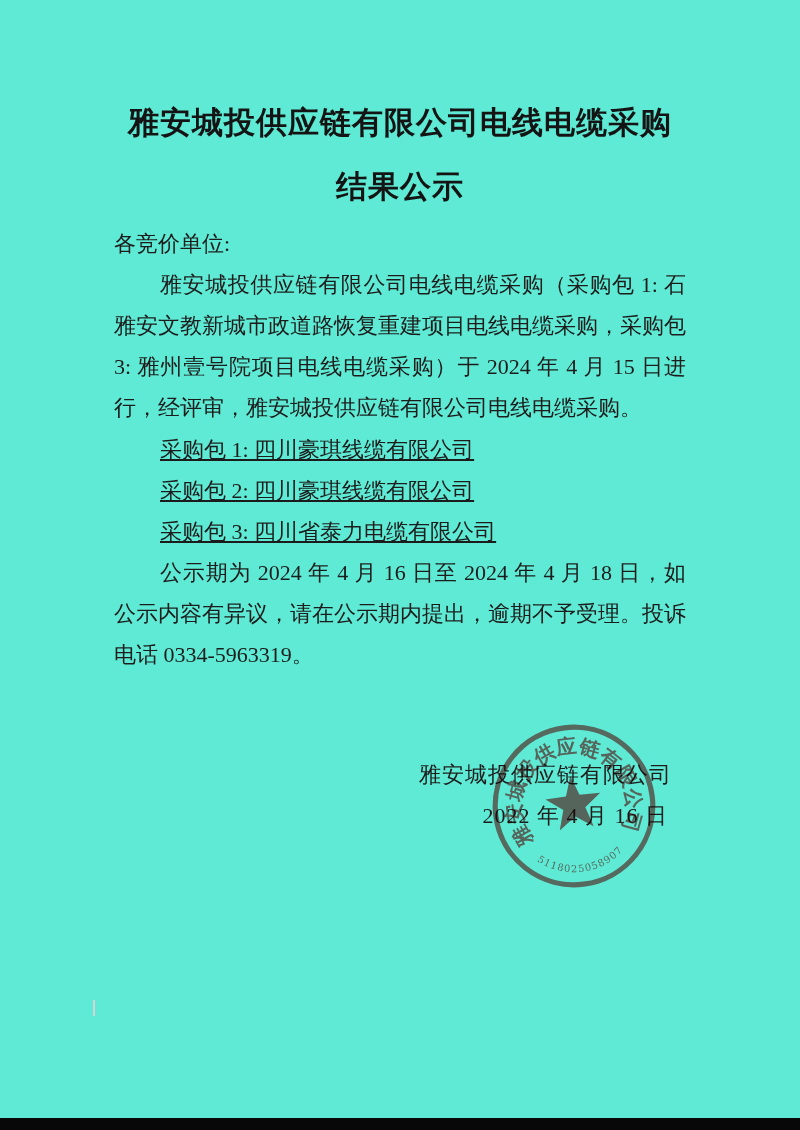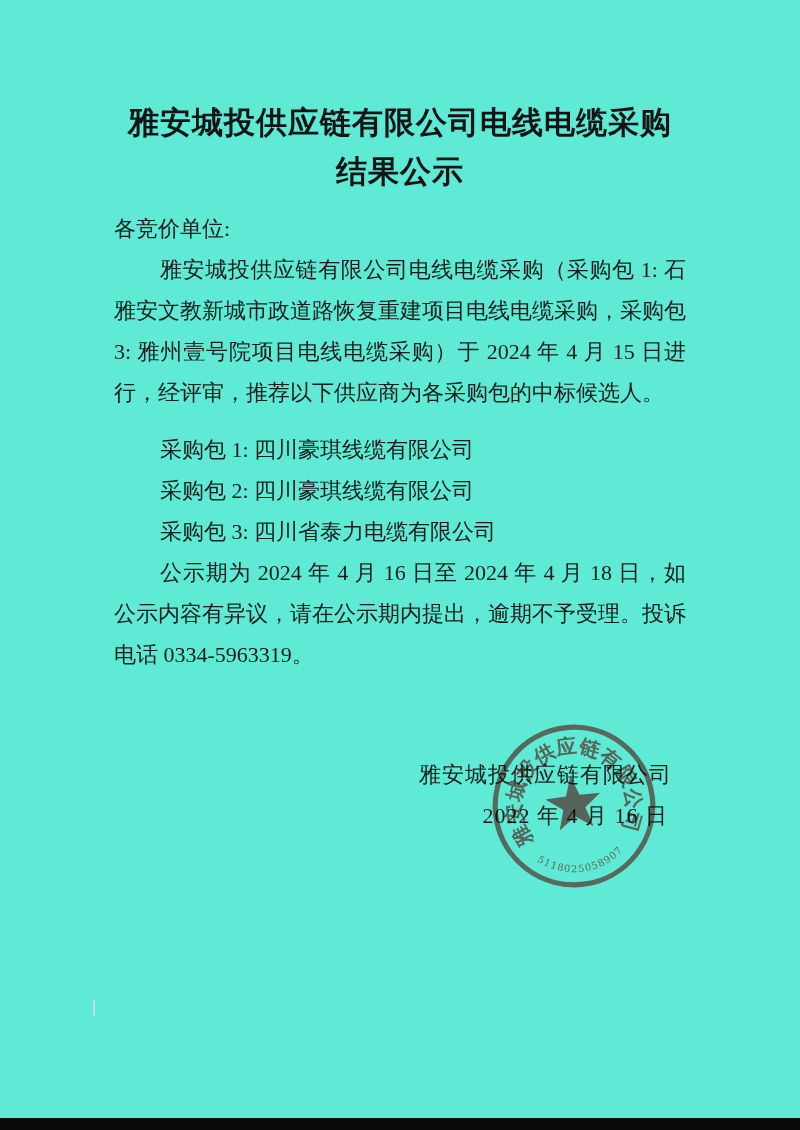--- a/index.html
+++ b/index.html
@@ -17,35 +17,35 @@
     width:572px;
   }
   .title{
     text-align:center;
     font-weight:bold;
     font-size:31px;
     line-height:38px;
     color:#141414;
     letter-spacing:1px;
   }
-  .title.second{margin-top:11px;}
+  .title.second{margin-top:26px;}
   .body-block{margin-top:17px;}
   .bline{
     height:41px;line-height:41px;
     font-size:22px;
     overflow:hidden;
     white-space:pre;
   }
   .bline.just{
     text-align:justify;
     text-align-last:justify;
     white-space:normal;
   }
   .bline.indent{padding-left:46px;}
-  .pkg-block{margin-top:16px;}
+  .pkg-block{margin-top:1px;text-decoration:underline;}
   .p2-block{margin-top:0px;}
   .sig-block{
     margin-top:79px;
     text-align:right;
     padding-right:14px;
     position:relative;
     z-index:1;
   }
   .sig-line{
     height:41px;line-height:41px;
@@ -85,21 +85,21 @@
 
     <div class="title">雅安城投供应链有限公司电线电缆采购</div>
     <div class="title second">结果公示</div>
 
     <div class="body-block">
       <div class="bline">各竞价单位:</div>
 
       <div class="bline just indent">雅安城投供应链有限公司电线电缆采购（采购包 1: 石</div>
       <div class="bline just">雅安文教新城市政道路恢复重建项目电线电缆采购，采购包</div>
       <div class="bline just">3: 雅州壹号院项目电线电缆采购）于 2024 年 4 月 15 日进</div>
-      <div class="bline">行，经评审，推荐以下供应商为各采购包的中标候选人。</div>
+      <div class="bline">行，经评审，雅安城投供应链有限公司电线电缆采购。</div>
 
       <div class="pkg-block">
         <div class="bline indent">采购包 1: 四川豪琪线缆有限公司</div>
         <div class="bline indent">采购包 2: 四川豪琪线缆有限公司</div>
         <div class="bline indent">采购包 3: 四川省泰力电缆有限公司</div>
       </div>
 
       <div class="p2-block">
         <div class="bline just indent">公示期为 2024 年 4 月 16 日至 2024 年 4 月 18 日，如对</div>
         <div class="bline just">公示内容有异议，请在公示期内提出，逾期不予受理。投诉</div>

